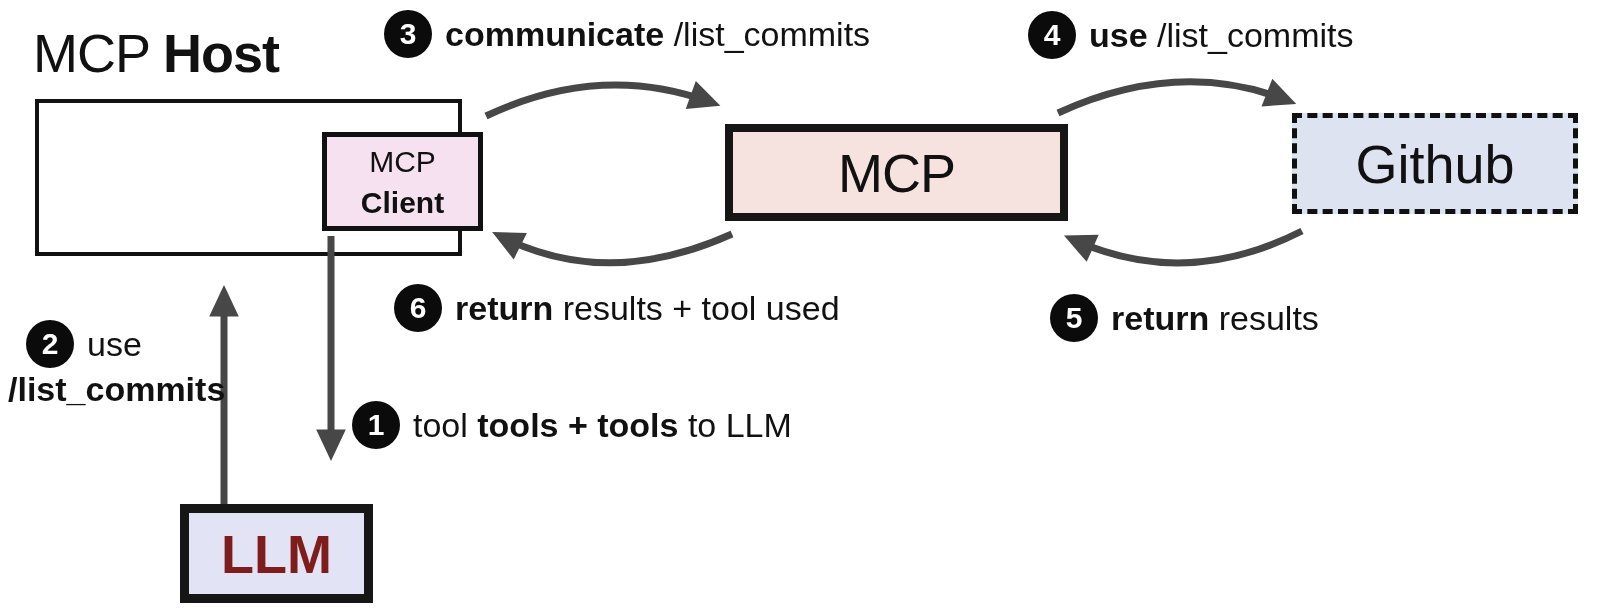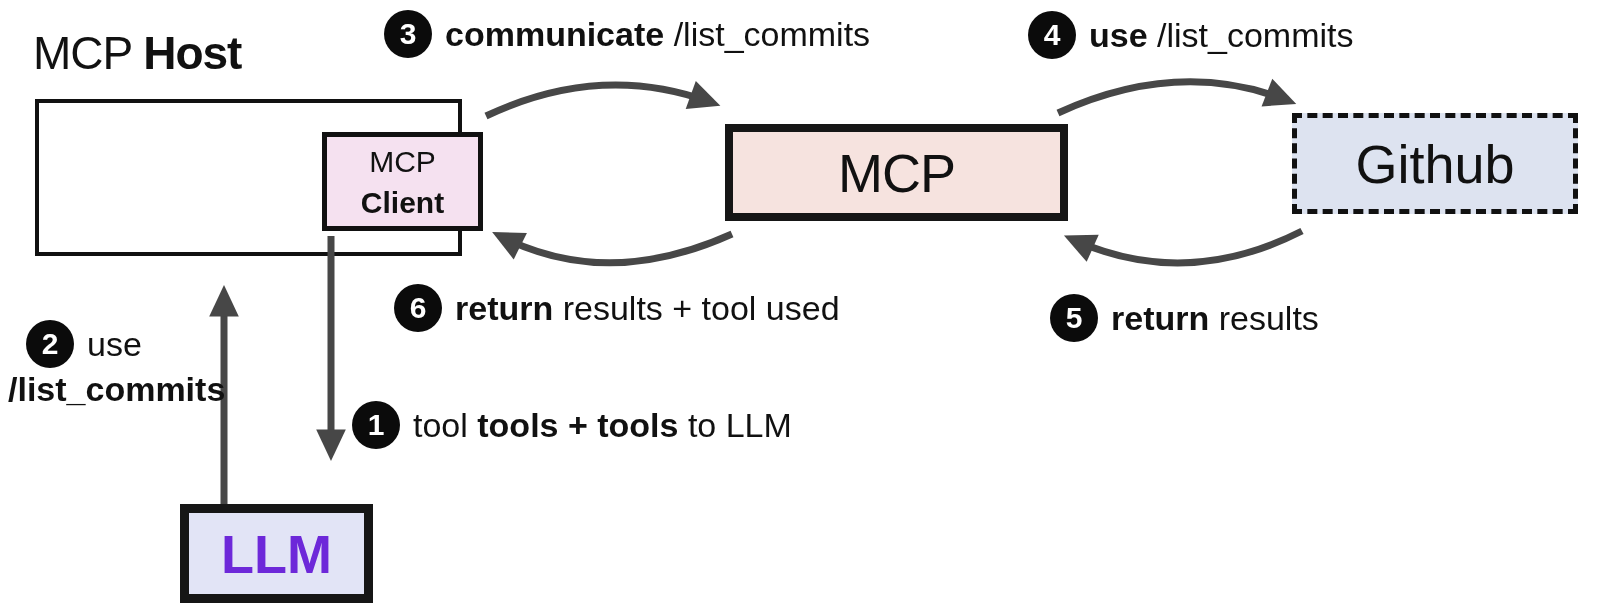--- a/index.html
+++ b/index.html
@@ -15,21 +15,21 @@
     position: relative;
     width: 1624px;
     height: 616px;
     background: #ffffff;
   }
   
   .diagram-title {
     position: absolute;
     left: 33px;
     top: 24px;
-    font-size: 46px;
+    font-size: 54px;
     line-height: 58px;
     color: #111111;
     letter-spacing: -1px;
     white-space: nowrap;
   }
   .diagram-title b { font-weight: 700; }
 
   
   .node {
     position: absolute;
@@ -73,21 +73,21 @@
     z-index: 3;
     font-size: 54px;
   }
   .llm-box {
     left: 180px; top: 504px; width: 193px; height: 99px;
     border: 9px solid #161616;
     background: #e2e4f6;
     z-index: 3;
     font-size: 54px;
     font-weight: 700;
-    color: #6d28d9;
+    color: #7f1d1d;
   }
 
   
   .arrows {
     position: absolute;
     left: 0; top: 0;
     z-index: 4;
     pointer-events: none;
   }
   .arrows path {

